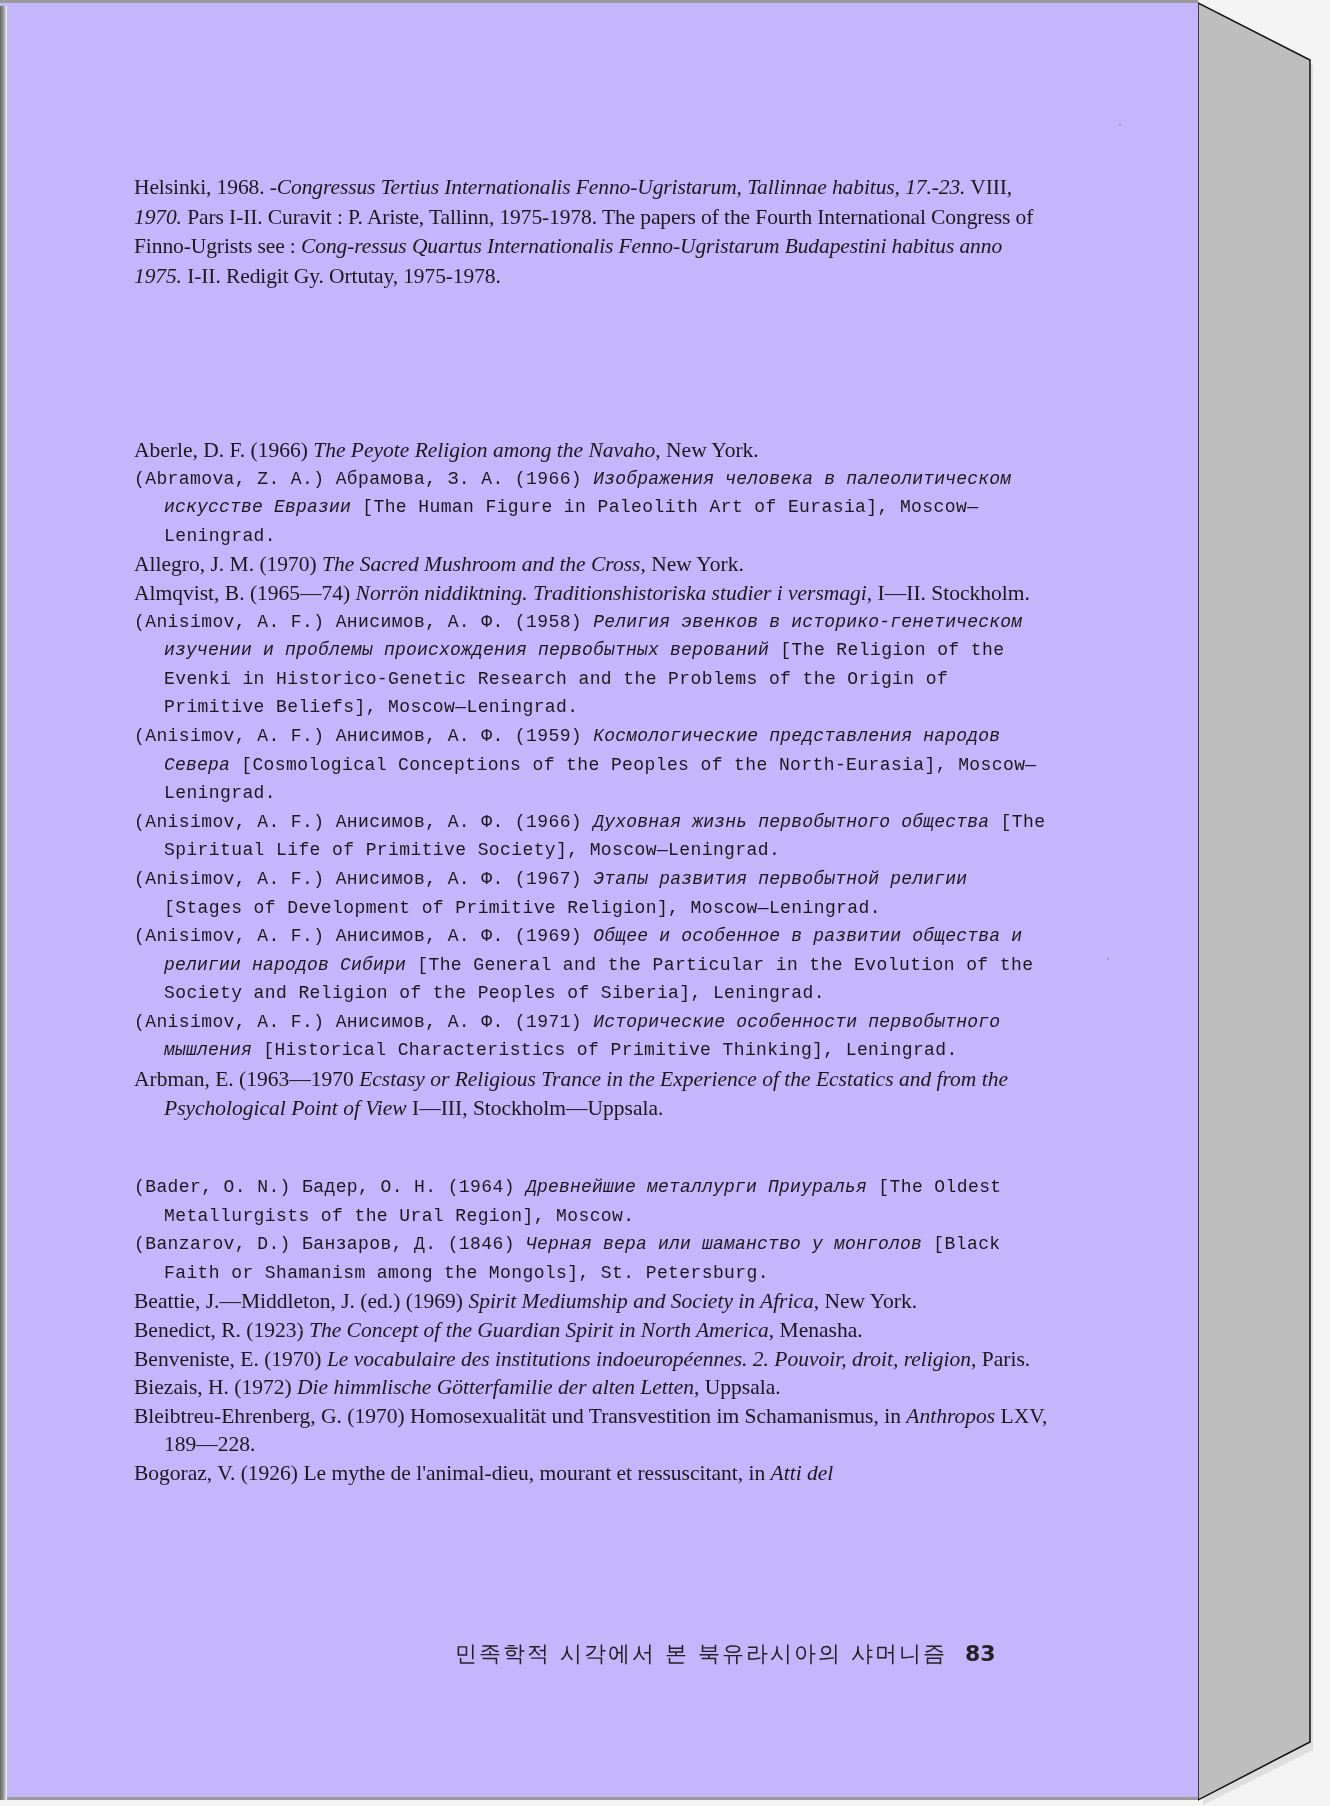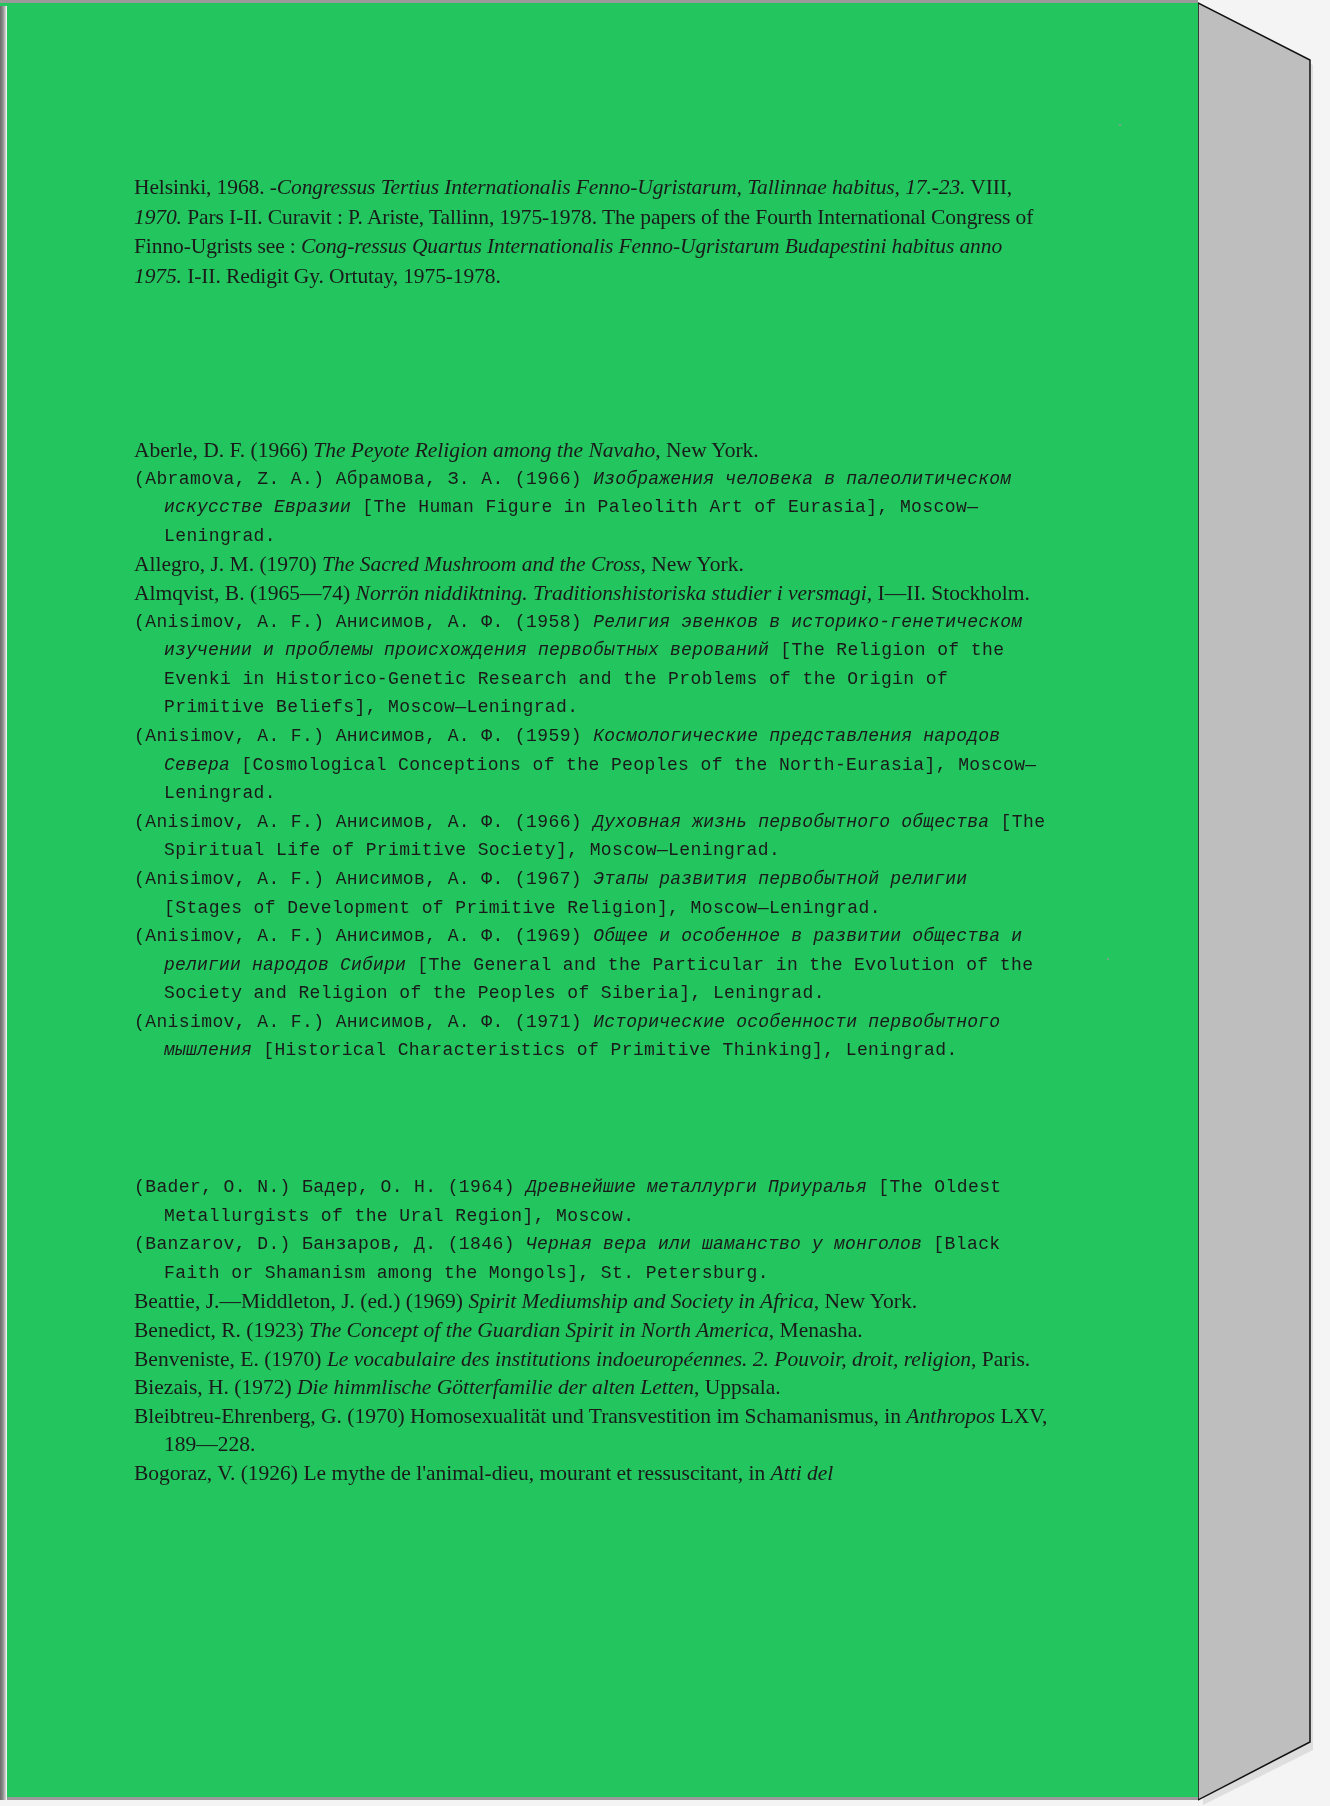--- a/index.html
+++ b/index.html
@@ -6,21 +6,21 @@
   body {
     width: 1330px; height: 1806px;
     background: #f4f4f4;
     position: relative; overflow: hidden;
     font-family: "Liberation Serif", "DejaVu Serif", serif;
     color: #1a1a1a;
   }
   .page {
     position: absolute; left: 0; top: 0;
     width: 1198px; height: 1800px;
-    background: #22c55e;
+    background: #c4b5fd;
     border-top: 3px solid #9a9a9a;
     border-bottom: 3px solid #9a9a9a;
     box-sizing: border-box;
   }
   .page-spine {
     position: absolute; left: 0; top: 3px; width: 7px; height: 1794px;
     background: linear-gradient(to right, #6a6a6a, #8a8a8a 40%, #cfcfcf 80%, #ffffff);
   }
   .book-edge {
     position: absolute; left: 1198px; top: 0; width: 136px; height: 1806px;
@@ -67,32 +67,36 @@
       <p class="ref"><span>Aberle, D. F. (1966) </span><i class="title">The Peyote Religion among the Navaho</i><span>, New York.</span></p>
       <p class="ref sans"><span>(Abramova, Z. A.) Абрамова, З. А. (1966) </span><i class="title">Изображения человека в палеолитическом искусстве Евразии</i><span> [The Human Figure in Paleolith Art of Eurasia], Moscow—Leningrad.</span></p>
       <p class="ref"><span>Allegro, J. M. (1970) </span><i class="title">The Sacred Mushroom and the Cross</i><span>, New York.</span></p>
       <p class="ref"><span>Almqvist, B. (1965—74) </span><i class="title">Norrön niddiktning. Traditionshistoriska studier i versmagi</i><span>, I—II. Stockholm.</span></p>
       <p class="ref sans"><span>(Anisimov, A. F.) Анисимов, А. Ф. (1958) </span><i class="title">Религия эвенков в историко-генетическом изучении и проблемы происхождения первобытных верований</i><span> [The Religion of the Evenki in Historico-Genetic Research and the Problems of the Origin of Primitive Beliefs], Moscow—Leningrad.</span></p>
       <p class="ref sans"><span>(Anisimov, A. F.) Анисимов, А. Ф. (1959) </span><i class="title">Космологические представления народов Севера</i><span> [Cosmological Conceptions of the Peoples of the North-Eurasia], Moscow—Leningrad.</span></p>
       <p class="ref sans"><span>(Anisimov, A. F.) Анисимов, А. Ф. (1966) </span><i class="title">Духовная жизнь первобытного общества</i><span> [The Spiritual Life of Primitive Society], Moscow—Leningrad.</span></p>
       <p class="ref sans"><span>(Anisimov, A. F.) Анисимов, А. Ф. (1967) </span><i class="title">Этапы развития первобытной религии</i><span> [Stages of Development of Primitive Religion], Moscow—Leningrad.</span></p>
       <p class="ref sans"><span>(Anisimov, A. F.) Анисимов, А. Ф. (1969) </span><i class="title">Общее и особенное в развитии общества и религии народов Сибири</i><span> [The General and the Particular in the Evolution of the Society and Religion of the Peoples of Siberia], Leningrad.</span></p>
       <p class="ref sans"><span>(Anisimov, A. F.) Анисимов, А. Ф. (1971) </span><i class="title">Исторические особенности первобытного мышления</i><span> [Historical Characteristics of Primitive Thinking], Leningrad.</span></p>
+      <p class="ref"><span>Arbman, E. (1963—1970 </span><i class="title">Ecstasy or Religious Trance in the Experience of the Ecstatics and from the Psychological Point of View</i><span> I—III, Stockholm—Uppsala.</span></p>
     </div>
   <div class="text refs group2" id="refs2">
       <p class="ref sans"><span>(Bader, O. N.) Бадер, О. Н. (1964) </span><i class="title">Древнейшие металлурги Приуралья</i><span> [The Oldest Metallurgists of the Ural Region], Moscow.</span></p>
       <p class="ref sans"><span>(Banzarov, D.) Банзаров, Д. (1846) </span><i class="title">Черная вера или шаманство у монголов</i><span> [Black Faith or Shamanism among the Mongols], St. Petersburg.</span></p>
       <p class="ref"><span>Beattie, J.—Middleton, J. (ed.) (1969) </span><i class="title">Spirit Mediumship and Society in Africa</i><span>, New York.</span></p>
       <p class="ref"><span>Benedict, R. (1923) </span><i class="title">The Concept of the Guardian Spirit in North America</i><span>, Menasha.</span></p>
       <p class="ref"><span>Benveniste, E. (1970) </span><i class="title">Le vocabulaire des institutions indoeuropéennes. 2. Pouvoir, droit, religion</i><span>, Paris.</span></p>
       <p class="ref"><span>Biezais, H. (1972) </span><i class="title">Die himmlische Götterfamilie der alten Letten</i><span>, Uppsala.</span></p>
       <p class="ref"><span>Bleibtreu-Ehrenberg, G. (1970) Homosexualität und Transvestition im Schamanismus, in </span><i class="title">Anthropos</i><span> LXV, 189—228.</span></p>
       <p class="ref"><span>Bogoraz, V. (1926) Le mythe de l'animal-dieu, mourant et ressuscitant, in </span><i class="title">Atti del</i><span></span></p>
     </div>
 
+  <div class="footer">
+    <span>민족학적 시각에서 본 북유라시아의 샤머니즘</span><span class="page-num">83</span>
+  </div>
 
   <div class="speck" style="left:1119px;top:121px"></div>
   <div class="speck" style="left:1107px;top:955px"></div>
   <div class="speck" style="left:300px;top:1326px"></div>
 </div>
 
 <div class="book-edge">
   <svg width="136" height="1806" viewBox="0 0 136 1806">
     <polygon points="2,4 112,62 112,1747 2,1802" fill="#cfcfcf" opacity="0.6" transform="translate(3,3)"></polygon>
     <polygon points="0,3 112,60 112,1742 0,1800" fill="#bebebe" stroke="#111" stroke-width="1.5"></polygon>

